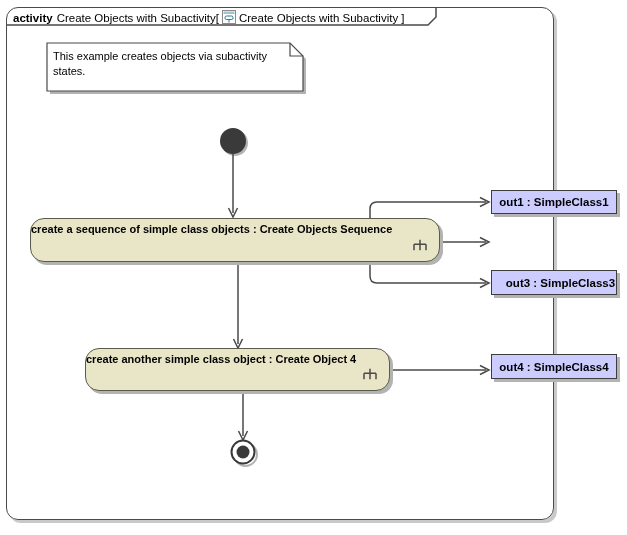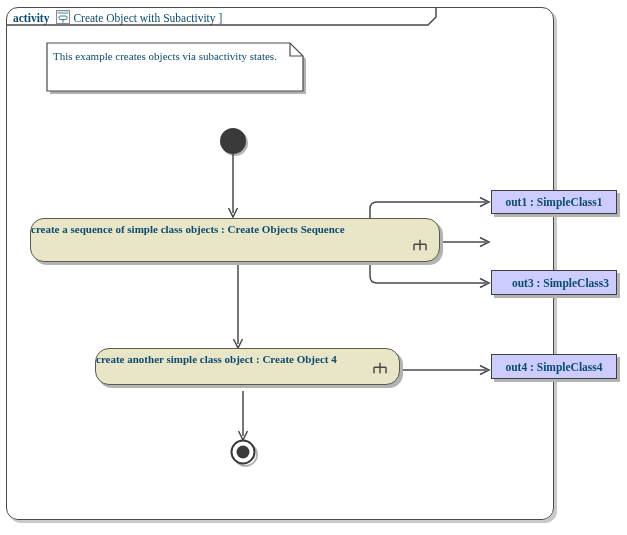--- a/index.html
+++ b/index.html
@@ -6,21 +6,21 @@
     --action-fill:#e9e6c8;
     --pin-fill:#ccccff;
     --border:#4a4a4a;
     --line:#4a4a4a;
     --shadow:#b3b3b3;
     --frame-shadow:#c9c9c9;
   }
   html,body{margin:0;padding:0;background:#fff;}
   .canvas{
     position:relative;width:627px;height:535px;background:#ffffff;
-    font-family:Liberation Serif, serif;color:#0c4a6e;overflow:hidden;
+    font-family:Liberation Sans, sans-serif;color:#000000;overflow:hidden;
   }
   .frame{
     position:absolute;left:6px;top:7px;width:546px;height:511px;
     border:1.5px solid var(--border);border-radius:12px;
     box-shadow:3px 3px 0 var(--frame-shadow);
     background:transparent;
   }
   .svg-layer{position:absolute;left:0;top:0;width:627px;height:535px;}
   .frame-title{
     position:absolute;left:13px;top:10px;height:15px;
@@ -39,21 +39,21 @@
     border-radius:14px;
     box-shadow:3px 3px 0 var(--shadow);
     box-sizing:border-box;
   }
   .action .action-label{
     display:block;padding-top:4px;
     font-size:11px;font-weight:bold;white-space:nowrap;
   }
   .action .rake{position:absolute;right:12px;bottom:6px;}
   .action1{left:30px;top:218px;width:410px;height:44px;}
-  .action2{left:95px;top:348px;width:305px;height:37px;}
+  .action2{left:85px;top:348px;width:305px;height:43px;}
   .pin{
     position:absolute;left:491px;width:126px;height:25px;
     background:var(--pin-fill);
     border:1.5px solid #3d3d3d;
     box-shadow:3px 3px 0 var(--shadow);
     box-sizing:border-box;
     font-size:11.5px;font-weight:bold;
     display:flex;align-items:center;justify-content:center;
     white-space:nowrap;
     text-align:center;
@@ -125,29 +125,30 @@
     </g>
 
     <g>
       <line class="ln" x1="390" y1="370" x2="486" y2="370"></line>
       <path class="ln" d="M480,365.5 L489,370 L480,374.5"></path>
     </g>
   </svg>
 
   <div class="frame-title">
     <span class="kw">activity</span>
+    <span>Create Objects with Subactivity[</span>
     <span class="dicon">
       <svg width="14" height="14" viewBox="0 0 14 14">
         <rect x="0.5" y="0.5" width="13" height="13" fill="#ffffff" stroke="#8a8a8a"></rect>
         <rect x="1.5" y="1.5" width="11" height="2.5" fill="#9fc4d4"></rect>
         <rect x="3" y="6" width="8" height="3.5" rx="1.5" fill="#ffffff" stroke="#2a7a8a"></rect>
         <line x1="7" y1="9.5" x2="7" y2="12.5" stroke="#2a7a8a"></line>
       </svg>
     </span>
-    <span>Create Object with Subactivity ]</span>
+    <span>Create Objects with Subactivity ]</span>
   </div>
 
   <div class="note-text">This example creates objects via subactivity states.</div>
 
   <div class="action action1">
     <span class="action-label">create a sequence of simple class objects : Create Objects Sequence</span>
     <span class="rake">
       <svg width="14" height="12" viewBox="0 0 14 12">
         <g fill="none" stroke="#4a4a4a" stroke-width="1.5">
           <path d="M7,0.75 V5.25"></path>

